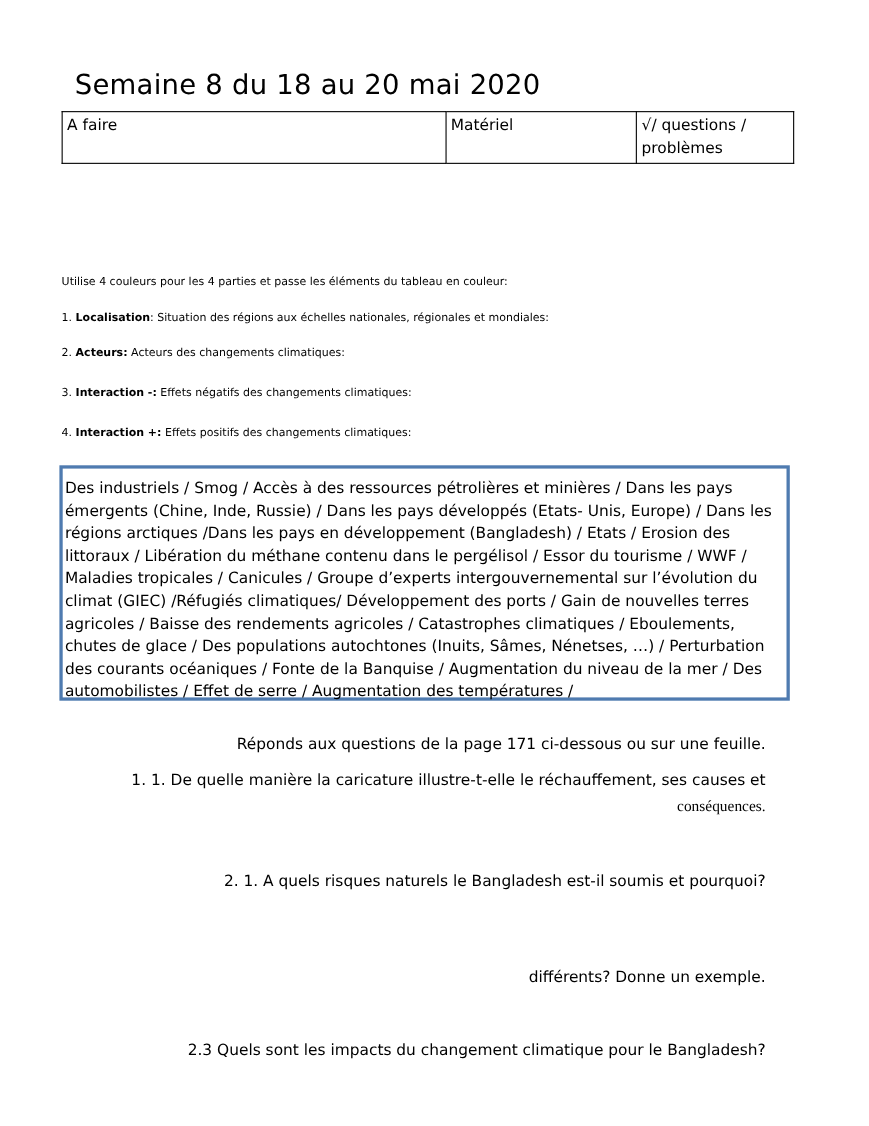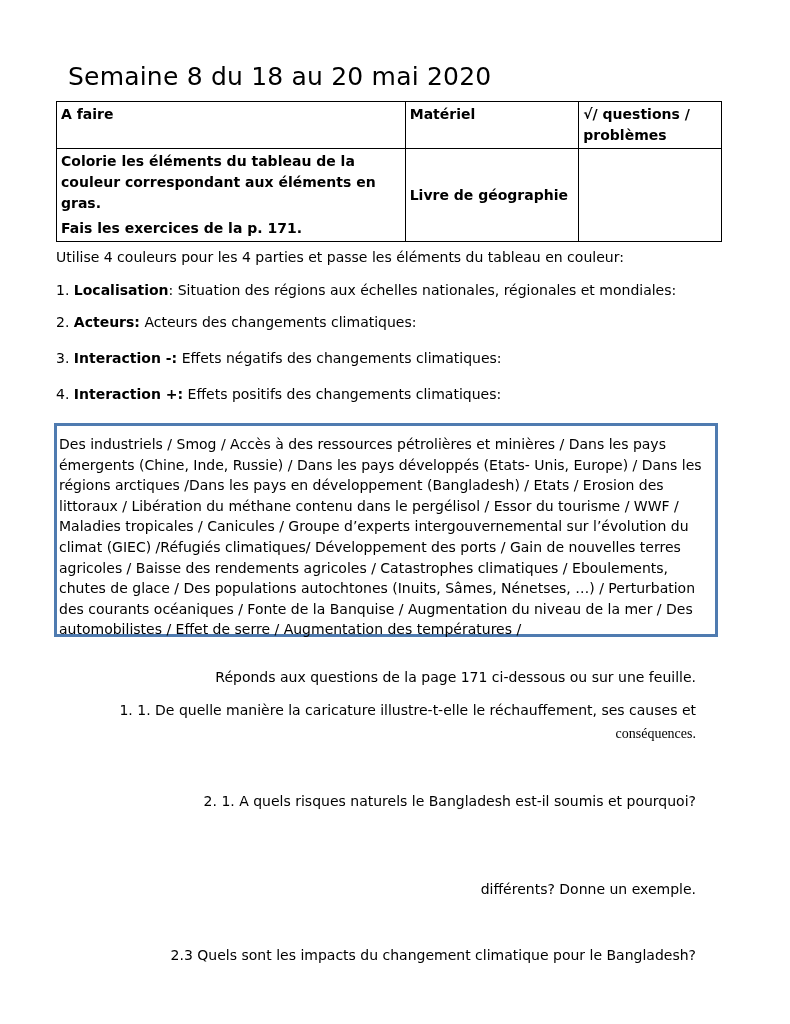--- a/index.html
+++ b/index.html
@@ -31,38 +31,37 @@
       margin: 12px;
       white-space: nowrap;
     }
     table.plan {
       position: absolute;
       left: 0;
       top: 101px;
       width: 666px;
       border-collapse: collapse;
       font-size: 14px;
-      font-weight: bold;
     }
     table.plan td {
       border: 1px solid #000;
       vertical-align: top;
       padding: 2px 4px;
       line-height: 21px;
     }
     table.plan td.col1 { width: 341px; }
     table.plan td.col2 { width: 165px; }
     table.plan td.col3 { width: 134px; }
     table.plan tr.head td { height: 40px; }
     table.plan tr.body td { height: 74px; }
     table.plan td.mid { vertical-align: middle; }
     .p {
       position: absolute;
       left: 0;
-      font-size: 14px;
+      font-size: 10px;
       white-space: nowrap;
       line-height: 20px;
     }
     .p b { font-weight: bold; }
     .box {
       position: absolute;
       left: -2px;
       top: 423px;
       width: 664px;
       height: 214px;
@@ -91,29 +90,20 @@
 
   <table class="plan">
     <tbody>
         <tr class="head">
       <td class="col1">A faire</td>
       <td class="col2">Matériel</td>
       <td class="col3">
         <span>√/ questions /</span><br>
         <span>problèmes</span>
       </td>
-    </tr>
-    <tr class="body">
-      <td class="col1">
-        <div>Colorie les éléments du tableau de la couleur correspondant aux éléments en gras.</div>
-        <div style="height:4px"></div>
-        <div>Fais les exercices de la p. 171.</div>
-      </td>
-      <td class="col2 mid">Livre de géographie</td>
-      <td class="col3"></td>
     </tr>
   </tbody>
     </table>
 
   <div class="p" style="top:247px">Utilise 4 couleurs pour les 4 parties et passe les éléments du tableau en couleur:</div>
 
   <div class="p" style="top:280px">
     <span>1.</span>
     <b>Localisation</b><span>: Situation des régions aux échelles nationales, régionales et mondiales:</span>
   </div>

